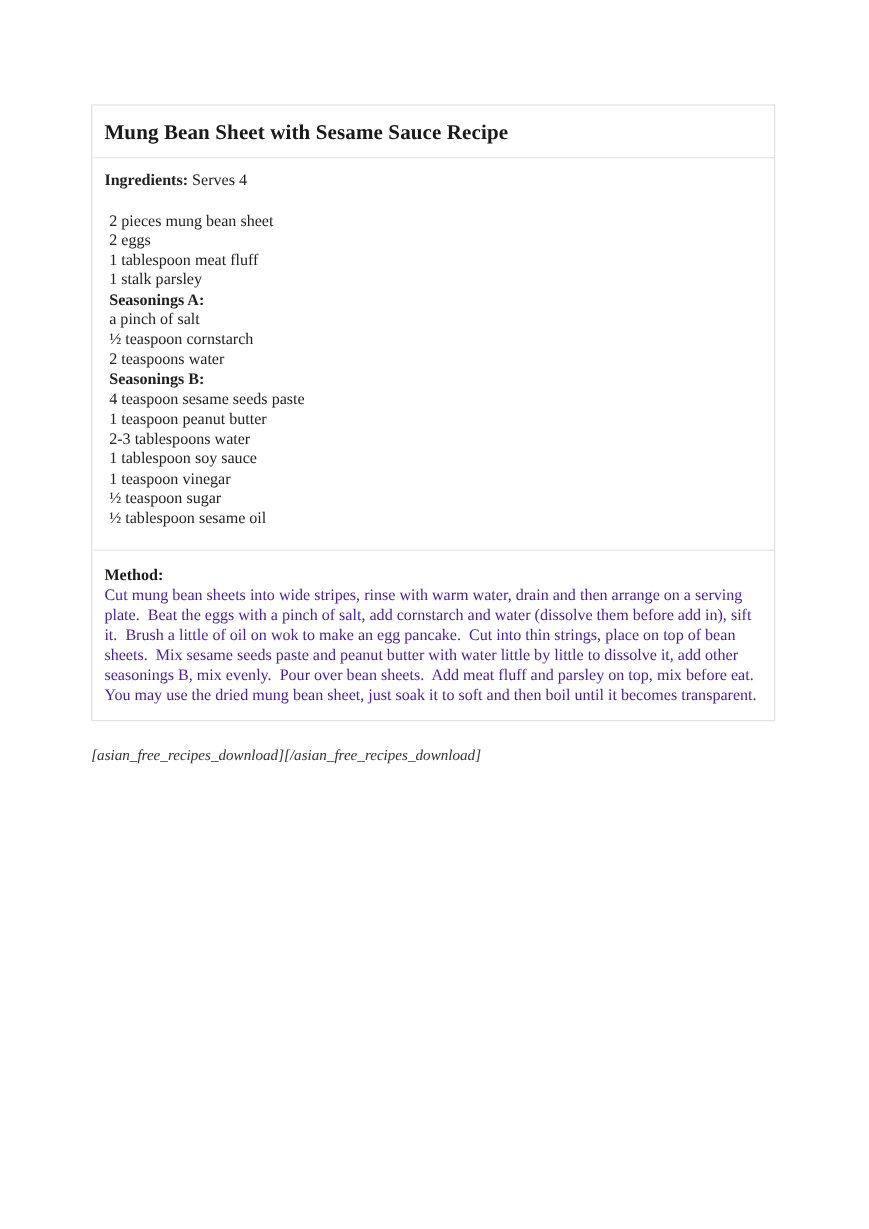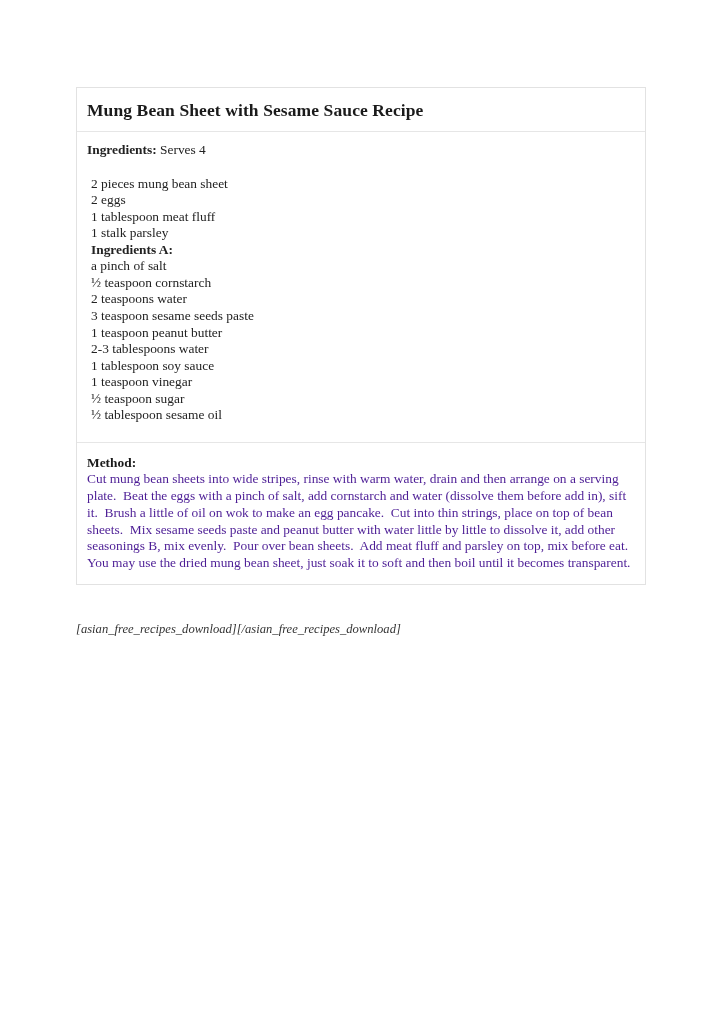--- a/index.html
+++ b/index.html
@@ -121,25 +121,26 @@
     <div class="card-section section-ingredients">
       <div class="serves-line">
         <span class="serves-label">Ingredients:</span><span> </span><span class="serves-value">Serves 4</span>
       </div>
 
       <ul class="ingredient-list">
         <li class="ingredient-item">2 pieces mung bean sheet</li>
         <li class="ingredient-item">2 eggs</li>
         <li class="ingredient-item">1 tablespoon meat fluff</li>
         <li class="ingredient-item">1 stalk parsley</li>
-        <li class="ingredient-item is-heading">Ingredients A:</li>
+        <li class="ingredient-item is-heading">Seasonings A:</li>
         <li class="ingredient-item">a pinch of salt</li>
         <li class="ingredient-item">½ teaspoon cornstarch</li>
         <li class="ingredient-item">2 teaspoons water</li>
-        <li class="ingredient-item">3 teaspoon sesame seeds paste</li>
+        <li class="ingredient-item is-heading">Seasonings B:</li>
+        <li class="ingredient-item">4 teaspoon sesame seeds paste</li>
         <li class="ingredient-item">1 teaspoon peanut butter</li>
         <li class="ingredient-item">2-3 tablespoons water</li>
         <li class="ingredient-item">1 tablespoon soy sauce</li>
         <li class="ingredient-item">1 teaspoon vinegar</li>
         <li class="ingredient-item">½ teaspoon sugar</li>
         <li class="ingredient-item">½ tablespoon sesame oil</li>
       </ul>
     </div>
 
     <div class="card-section section-method">

